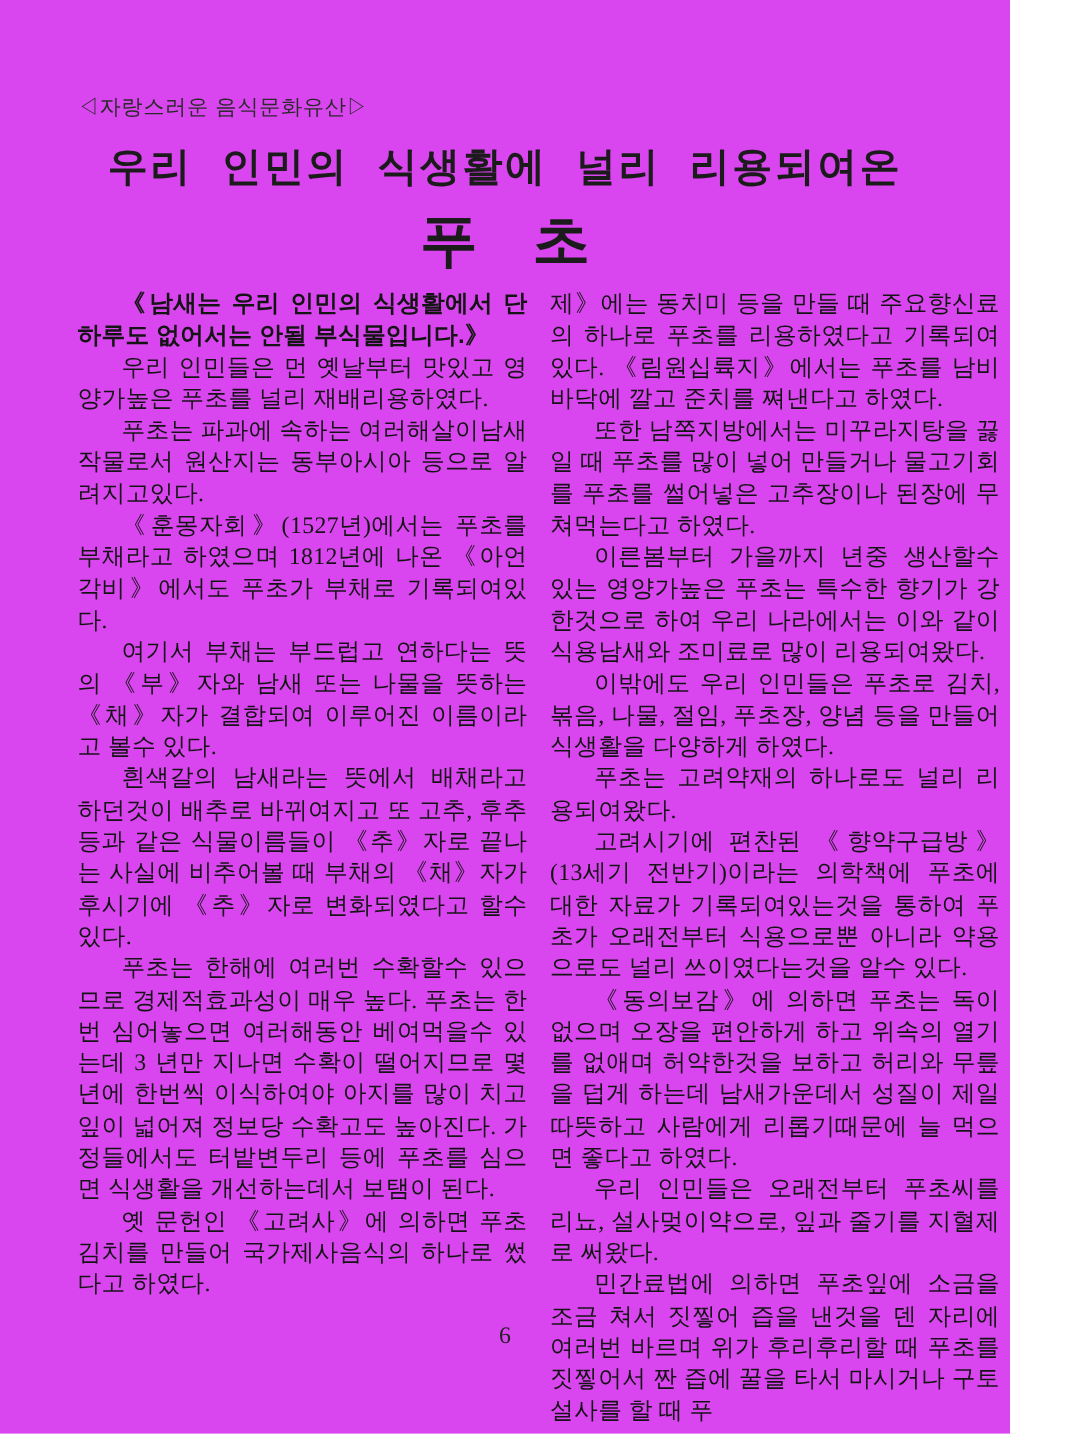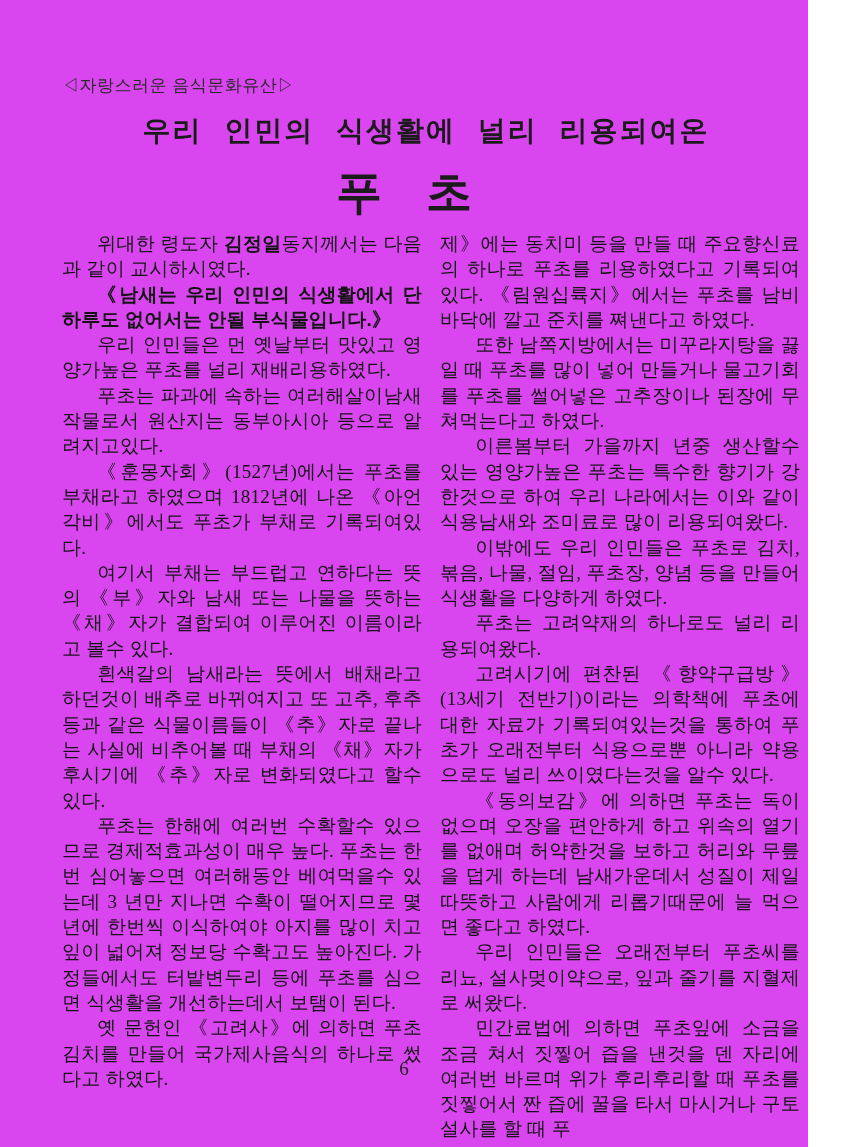--- a/index.html
+++ b/index.html
@@ -26,26 +26,25 @@
     white-space: nowrap;
   }
   .title-line1 {
     position: absolute;
     top: 112px;
     left: 0;
     width: 100%;
     text-align: center;
     font-family: "Liberation Sans", sans-serif;
     font-weight: 700;
-    font-size: 28px;
+    font-size: 32px;
     letter-spacing: 2px;
     word-spacing: 12px;
     color: #1b1b1b;
     white-space: nowrap;
-    padding-left: 22px;
   }
   .title-line2 {
     position: absolute;
     top: 162px;
     left: 0;
     width: 100%;
     display: flex;
     justify-content: center;
     gap: 44px;
     font-family: "Liberation Sans", sans-serif;
@@ -106,21 +105,20 @@
 
   <div class="title-line1">우리 인민의 식생활에 널리 리용되여온</div>
 
   <div class="title-line2">
     <span>푸</span>
     <span>초</span>
   </div>
 
   <div class="columns">
     <div class="col" id="left-col">
-        <p><span>위대한 령도자 </span><span class="leader-bold">김정일</span><span>동지께서는 다음과 같이 교시하시였다.</span></p>
         <p class="quote">《남새는 우리 인민의 식생활에서 단 하루도 없어서는 안될 부식물입니다.》</p>
         <p>우리 인민들은 먼 옛날부터 맛있고 영양가높은 푸초를 널리 재배리용하였다.</p>
         <p>푸초는 파과에 속하는 여러해살이남새작물로서 원산지는 동부아시아 등으로 알려지고있다.</p>
         <p>《훈몽자회》(1527년)에서는 푸초를 부채라고 하였으며 1812년에 나온 《아언각비》에서도 푸초가 부채로 기록되여있다.</p>
         <p>여기서 부채는 부드럽고 연하다는 뜻의 《부》자와 남새 또는 나물을 뜻하는 《채》자가 결합되여 이루어진 이름이라고 볼수 있다.</p>
         <p>흰색갈의 남새라는 뜻에서 배채라고 하던것이 배추로 바뀌여지고 또 고추, 후추 등과 같은 식물이름들이 《추》자로 끝나는 사실에 비추어볼 때 부채의 《채》자가 후시기에 《추》자로 변화되였다고 할수 있다.</p>
         <p>푸초는 한해에 여러번 수확할수 있으므로 경제적효과성이 매우 높다. 푸초는 한번 심어놓으면 여러해동안 베여먹을수 있는데 3 년만 지나면 수확이 떨어지므로 몇년에 한번씩 이식하여야 아지를 많이 치고 잎이 넓어져 정보당 수확고도 높아진다. 가정들에서도 터밭변두리 등에 푸초를 심으면 식생활을 개선하는데서 보탬이 된다.</p>
         <p>옛 문헌인 《고려사》에 의하면 푸초김치를 만들어 국가제사음식의 하나로 썼다고 하였다.</p>
       </div>
     <div class="col" id="right-col">

